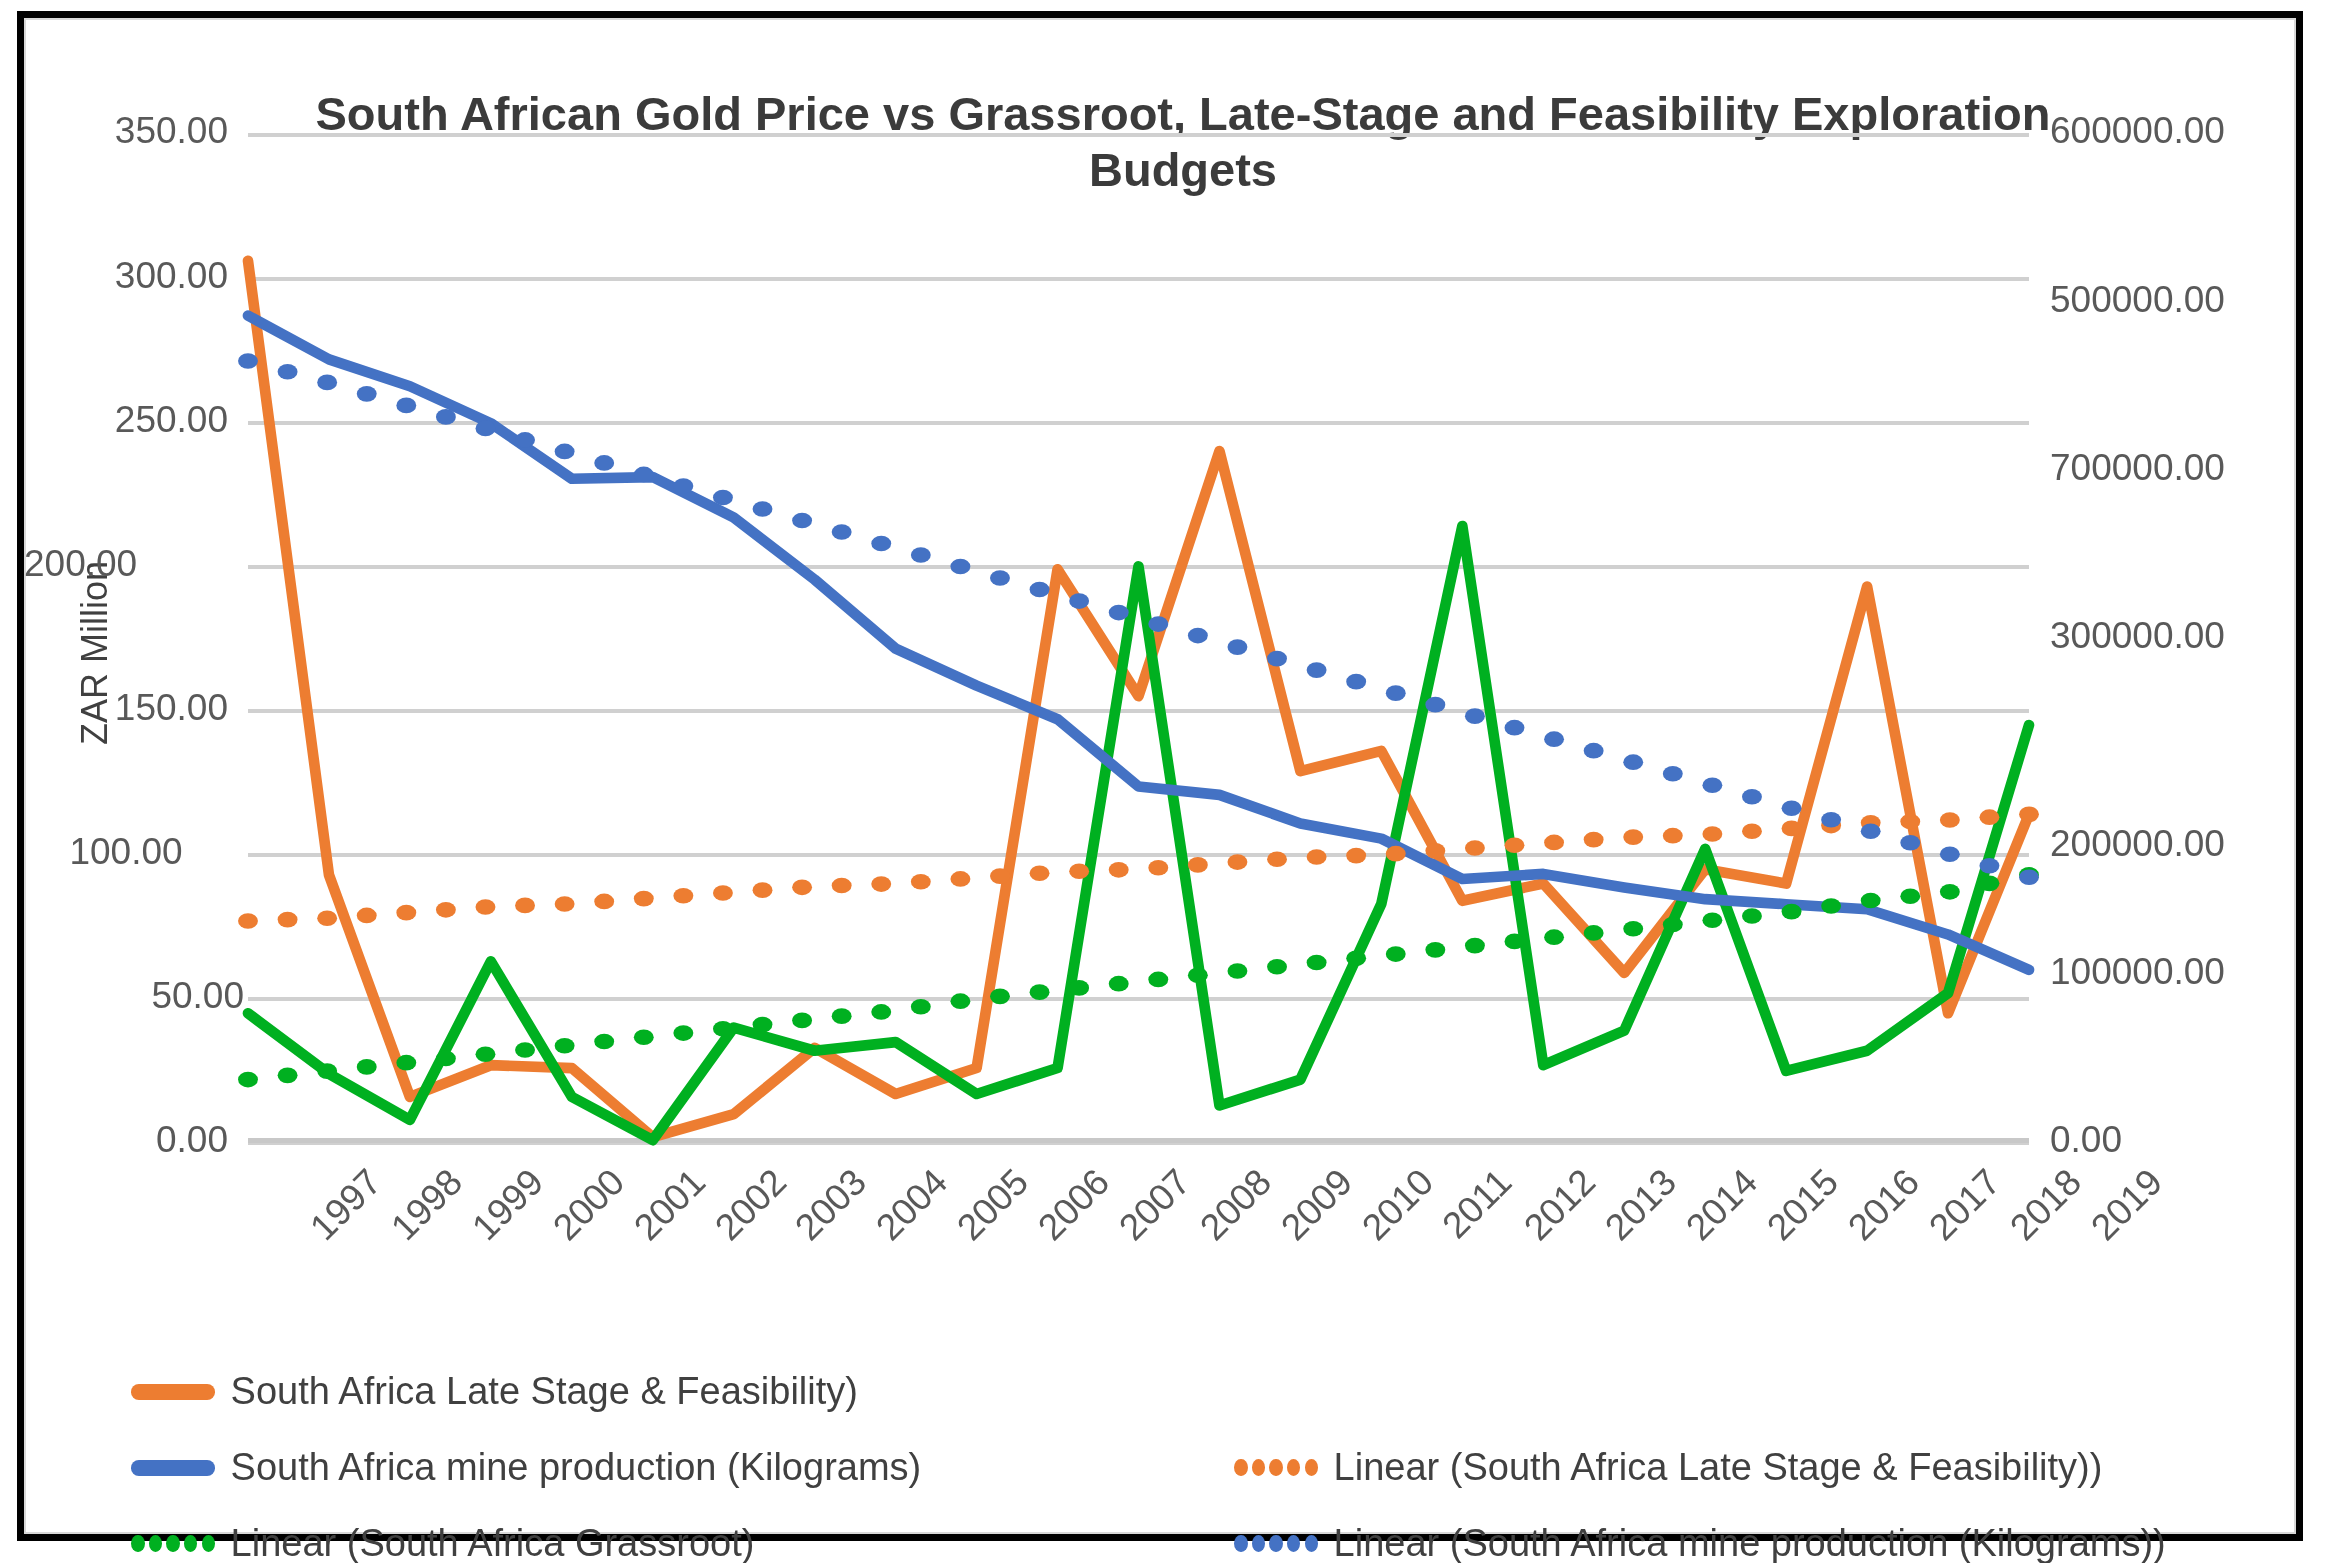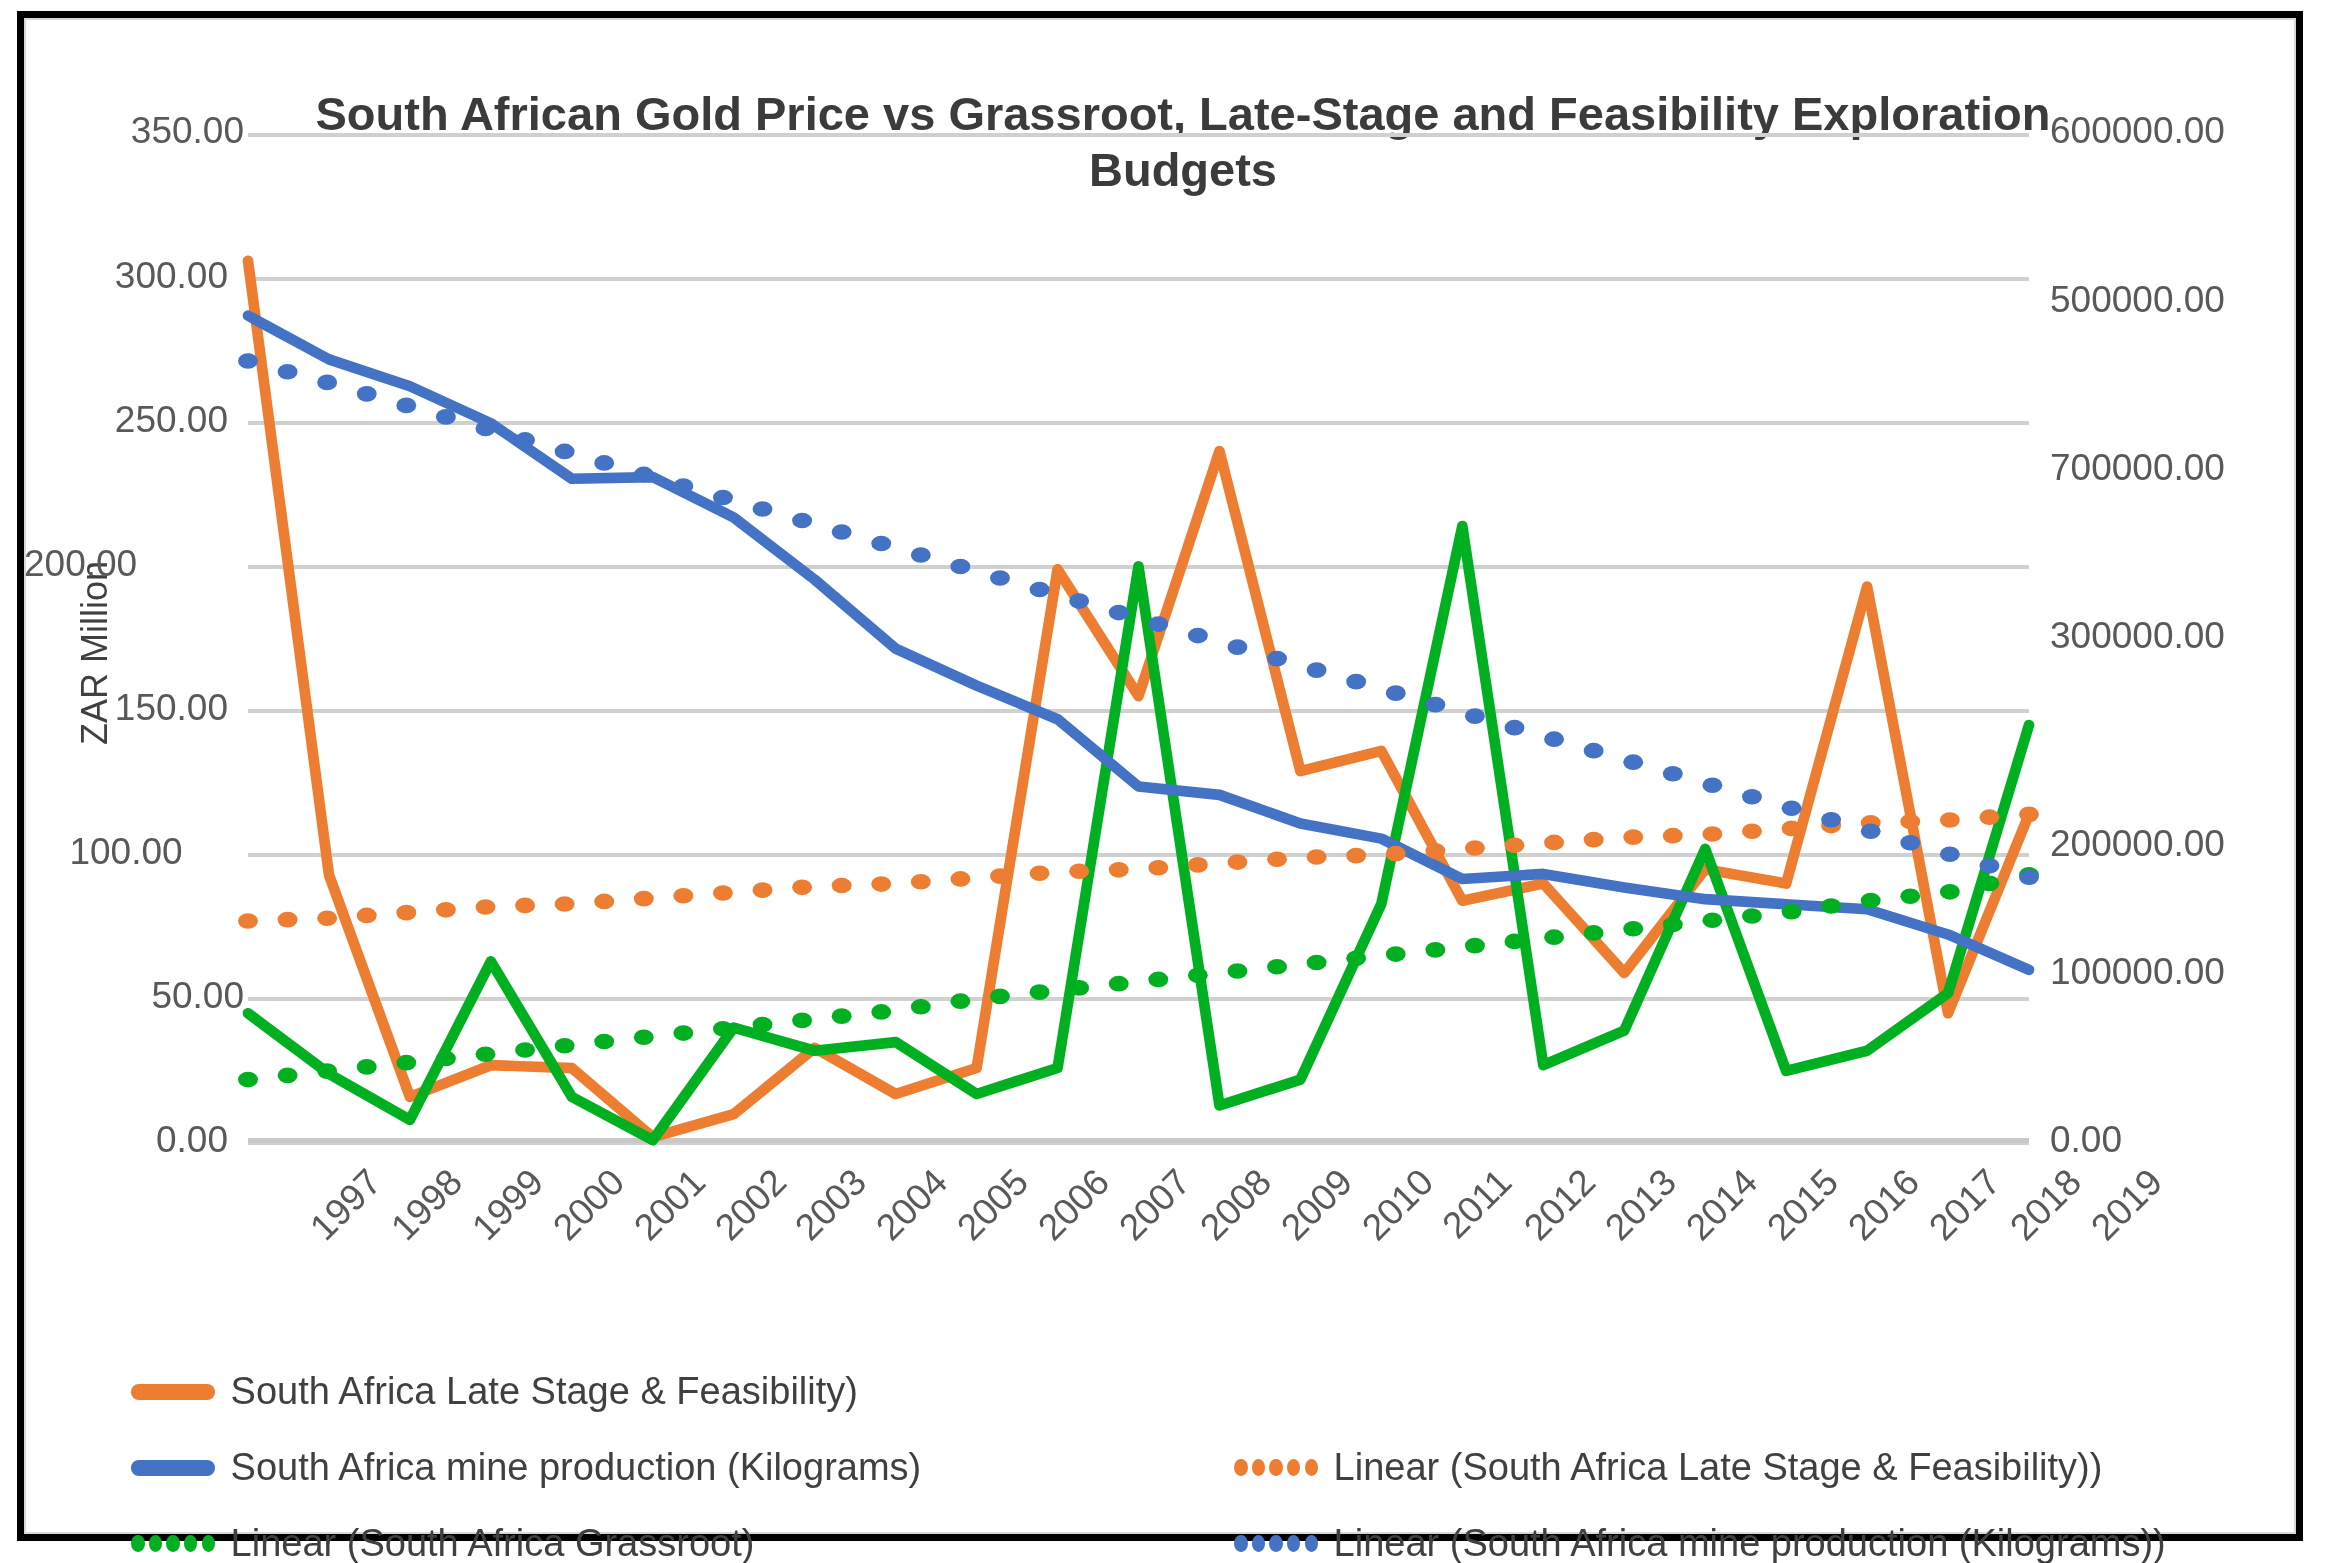--- a/index.html
+++ b/index.html
@@ -52,21 +52,21 @@
     </div>
 
     <div id="yticksL">
         <div class="ytick" style="top: 1101px; left: 0px; width: 204px; text-align: right;">0.00</div>
         <div class="ytick" style="top: 957px; left: 16px; width: 204px; text-align: right;">50.00</div>
         <div class="ytick" style="top: 813px; left: 0px; width: 204px; text-align: center;">100.00</div>
         <div class="ytick" style="top: 669px; left: 0px; width: 204px; text-align: right;">150.00</div>
         <div class="ytick" style="top: 525px; left: 0px; width: 204px; text-align: left;">200.00</div>
         <div class="ytick" style="top: 381px; left: 0px; width: 204px; text-align: right;">250.00</div>
         <div class="ytick" style="top: 237px; left: 0px; width: 204px; text-align: right;">300.00</div>
-        <div class="ytick" style="top: 92px; left: 16px; width: 204px; text-align: right;">350.00</div>
+        <div class="ytick" style="top: 92px; left: 0px; width: 204px; text-align: right;">350.00</div>
       </div>
     <div id="yticksR">
         <div class="ytick" style="top: 1101px; left: 2026px; text-align: left;">0.00</div>
         <div class="ytick" style="top: 933px; left: 2026px; text-align: left;">100000.00</div>
         <div class="ytick" style="top: 765px; left: 2026px; text-align: left; margin-top: 40px;">200000.00</div>
         <div class="ytick" style="top: 597px; left: 2026px; text-align: left;">300000.00</div>
         <div class="ytick" style="top: 429px; left: 2026px; text-align: left;">700000.00</div>
         <div class="ytick" style="top: 261px; left: 2026px; text-align: left;">500000.00</div>
         <div class="ytick" style="top: 92px; left: 2026px; text-align: left;">600000.00</div>
       </div>

